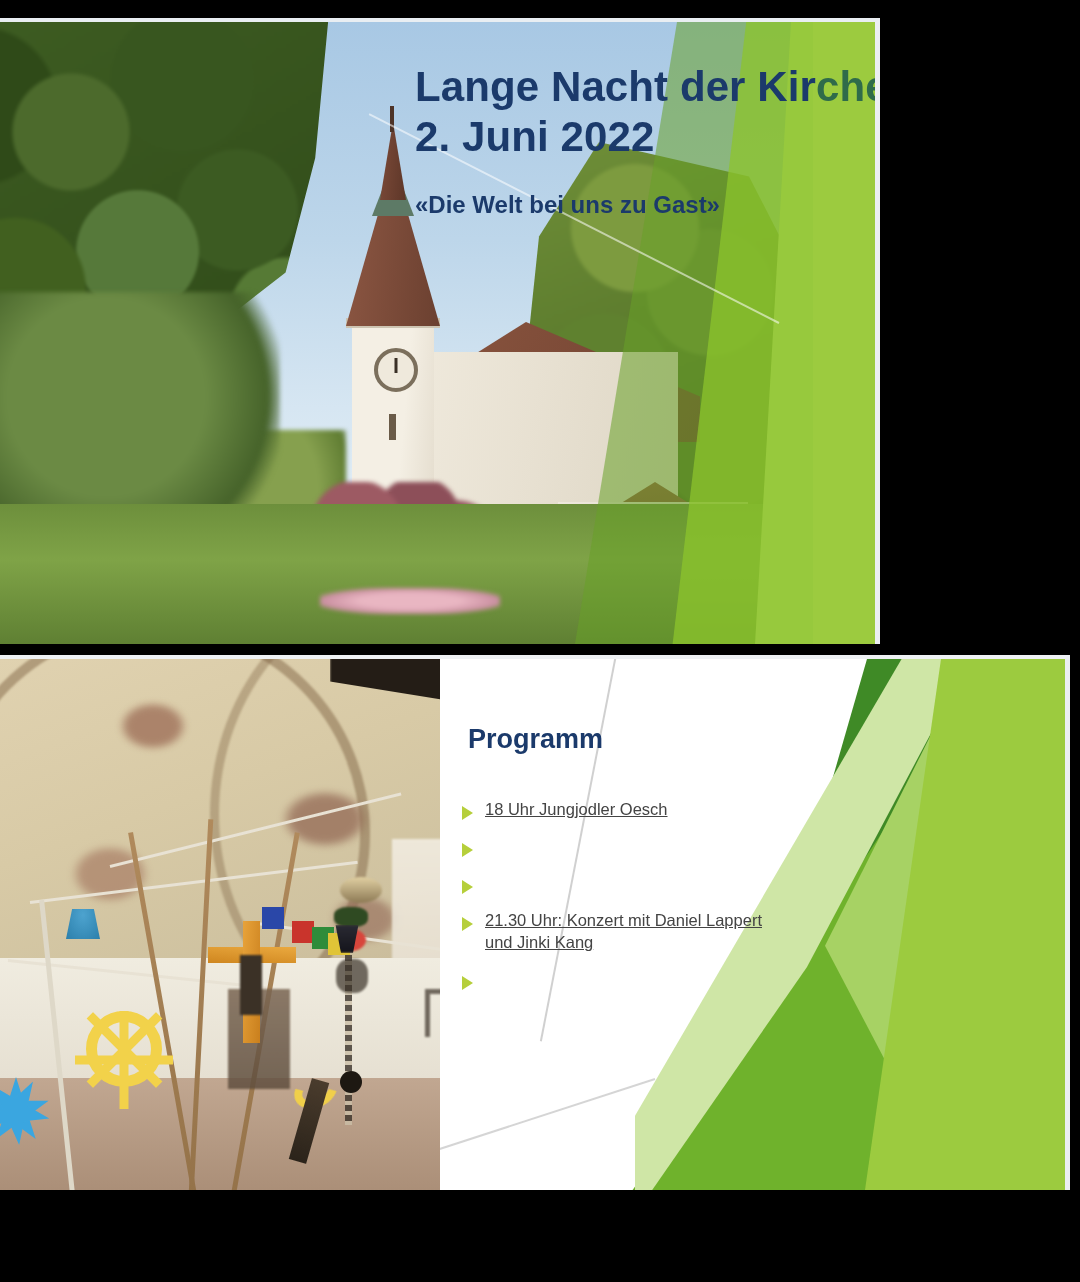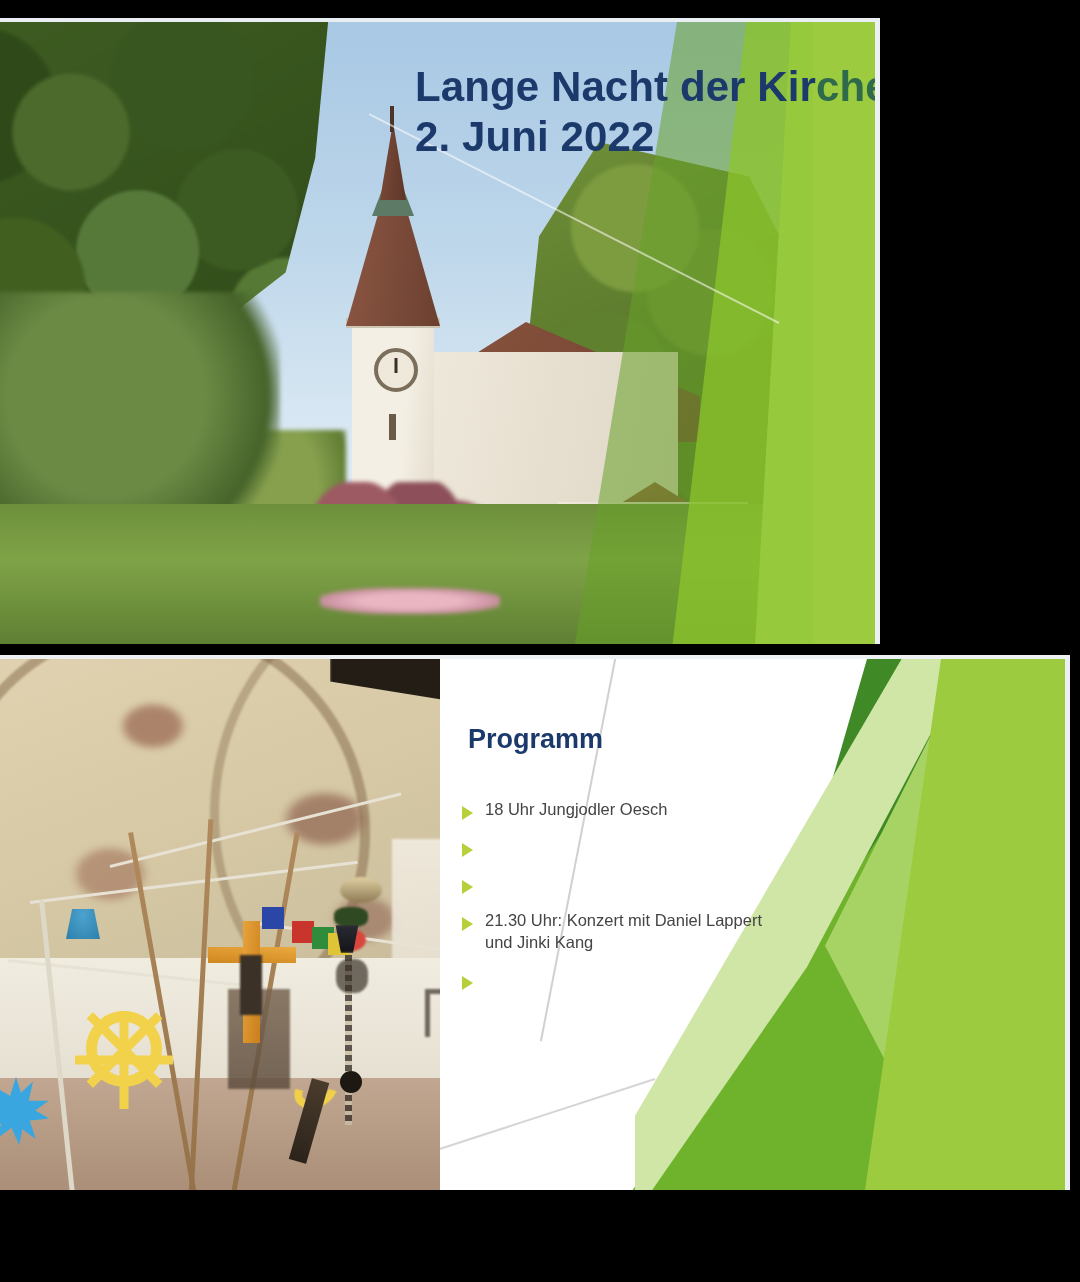--- a/index.html
+++ b/index.html
@@ -235,21 +235,21 @@
     background:rgba(150,150,150,.45); transform:rotate(11deg); transform-origin:top center; }
   .hairline2{ position:absolute; left:214px; top:420px; width:2px; height:330px;
     background:rgba(150,150,150,.4); transform:rotate(72deg); transform-origin:top center; }
 
   
   .prog-title{ position:absolute; left:28px; top:65px; font-size:27px; font-weight:bold; color:#1b3a6b; }
   .prog-list{ position:absolute; left:22px; top:139px; width:392px; }
   .prog-item{ display:flex; gap:12px; margin-bottom:15px; }
   .bullet{ flex:0 0 auto; width:0; height:0; margin-top:8px;
     border-left:11px solid #b6cf3b; border-top:7px solid transparent; border-bottom:7px solid transparent; }
-  .ptxt{ font-size:16.5px; line-height:1.34; color:#444444; font-weight:500; }
+  .ptxt{ font-size:16.5px; line-height:1.34; color:#444444; font-weight:500;text-decoration:underline; }
 
   .blackbar-top{ position:absolute; left:0; top:0; width:100%; height:18px; background:#000; }
   .blackbar-bot{ position:absolute; left:0; bottom:0; width:100%; height:14px; background:#000; }
   .rightgut{ position:absolute; right:0; top:0; width:9px; height:100%; background:#000; }
 </style>
 </head>
 <body>
 
 <div id="root">
 
@@ -286,20 +286,21 @@
 
     <div class="tg1"></div>
     <div class="tg2"></div>
     <div class="tg3"></div>
     <div class="tg4"></div>
     <div class="tg-wire"></div>
 
     <div class="headline">
       <div class="h-line"><span>Lange Nacht der Kir</span><span class="tinted">chen</span></div>
       <div class="h-line">2. Juni 2022</div>
+      <div class="sub">«Die Welt bei uns zu Gast»</div>
     </div>
   </div>
 
   <div class="panel-bot">
 
     <div class="photo-in">
       <div class="vault"></div>
       <div class="vault2"></div>
       <div class="fresco1"></div>
       <div class="fresco2"></div>

